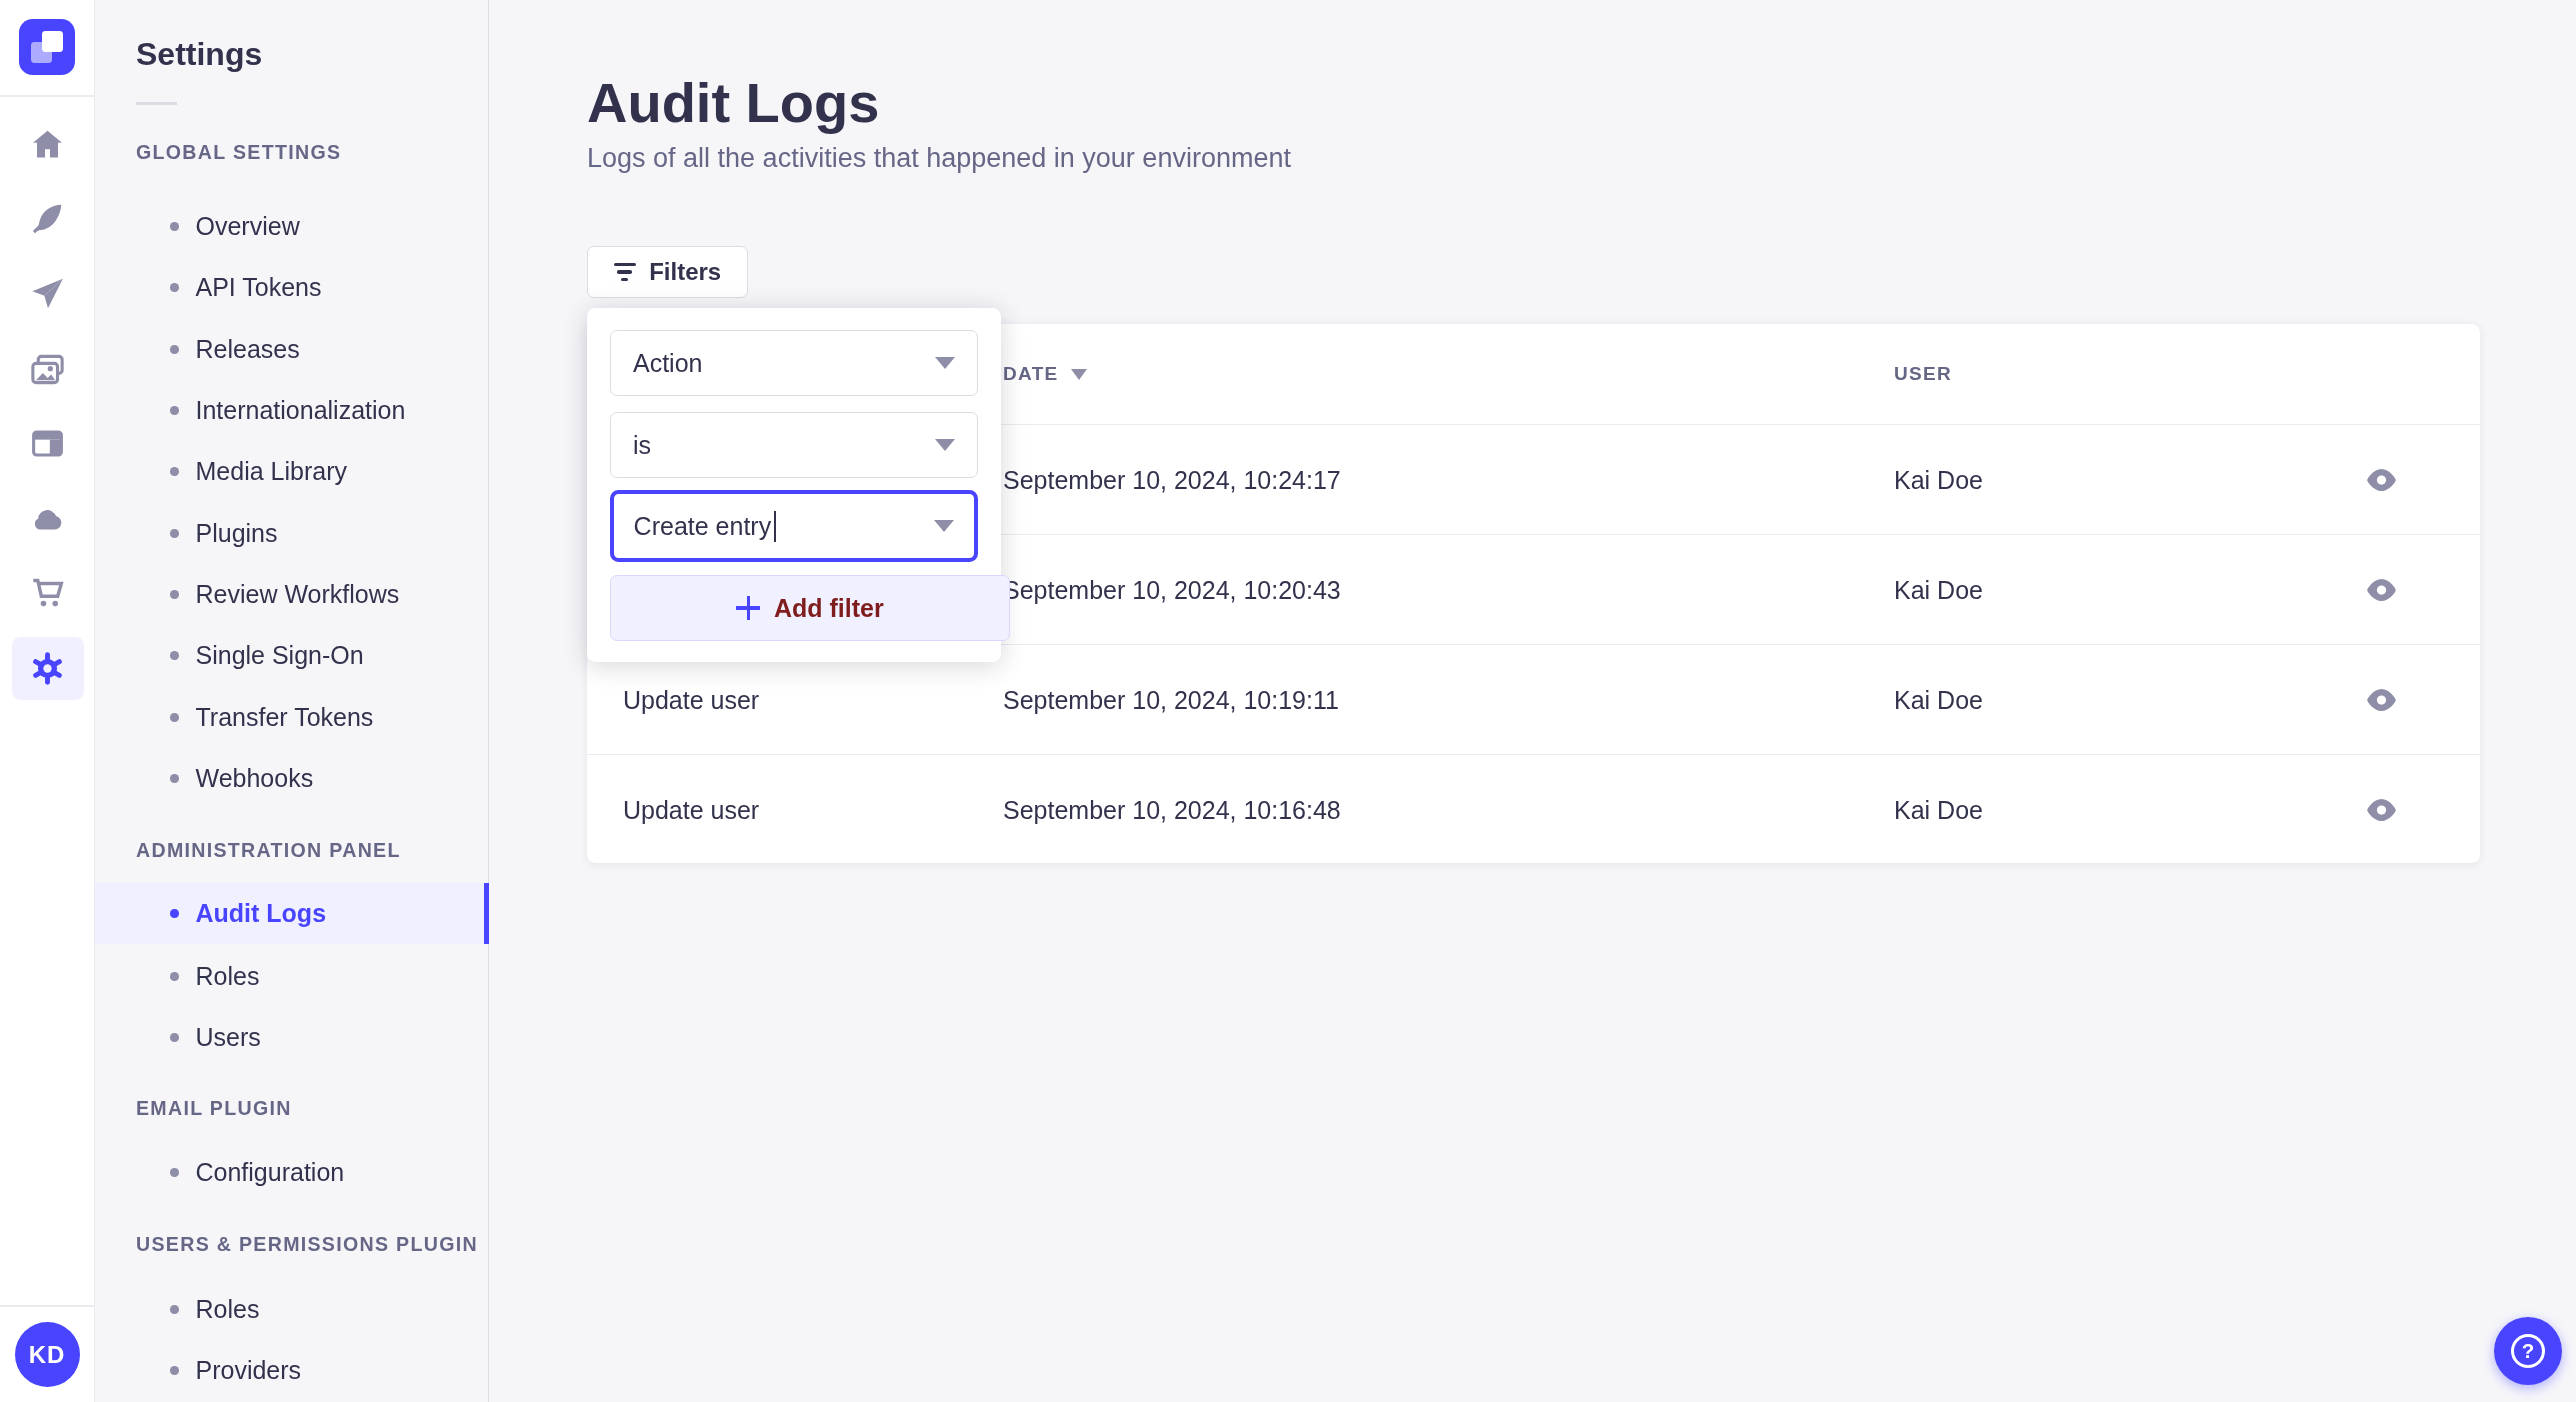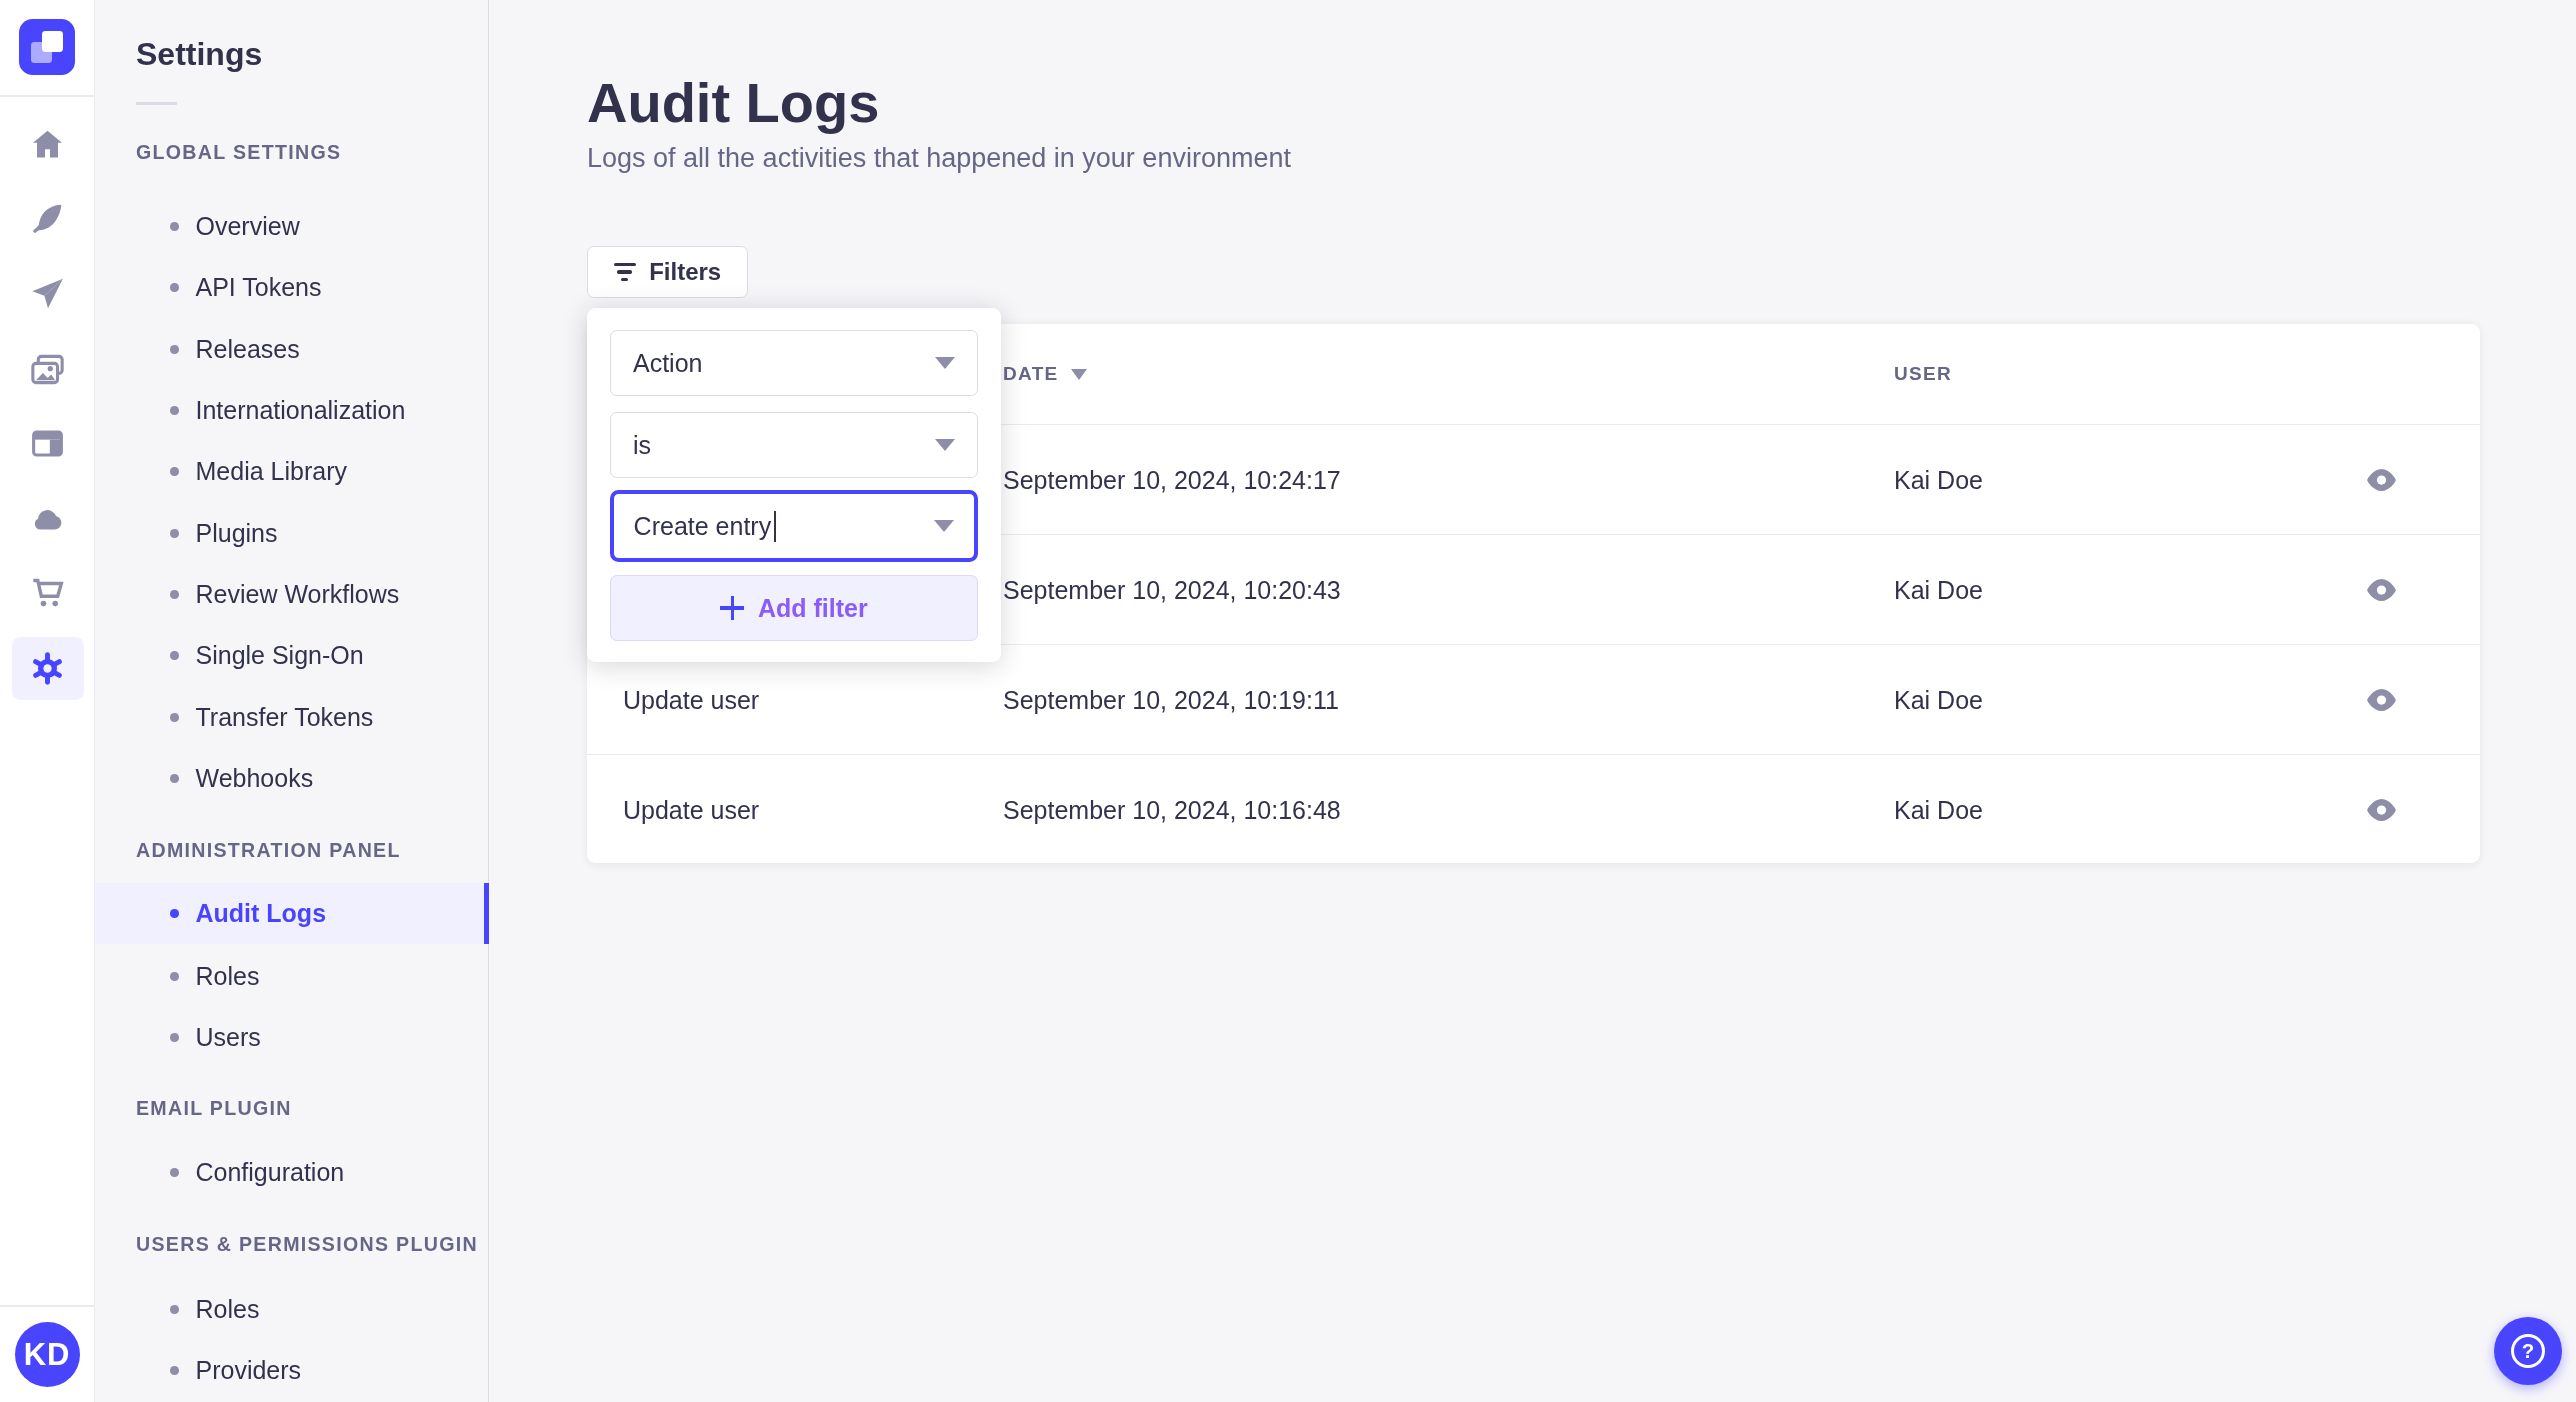--- a/index.html
+++ b/index.html
@@ -10,21 +10,21 @@
   
   .rail { position:absolute; left:0; top:0; width:95px; height:1402px; background:#ffffff; border-right:1.7px solid #eaeaef; }
   .logo { position:absolute; left:19px; top:19px; width:56px; height:56px; background:#4945ff; border-radius:13.6px; }
   .logo .sq1 { position:absolute; left:23px; top:12px; width:21px; height:21px; background:#ffffff; border-radius:3.4px; }
   .logo .sq2 { position:absolute; left:12px; top:23px; width:21px; height:21px; background:rgba(255,255,255,.55); border-radius:3.4px; }
   .rail-div { position:absolute; left:0; width:95px; height:1.7px; background:#eaeaef; }
   .rail-btn { position:absolute; left:28px; width:39px; height:39px; display:flex; align-items:center; justify-content:center; }
   .rail-btn svg { width:37px; height:37px; }
   .rail-active-bg { position:absolute; left:12px; top:637px; width:72px; height:63px; background:#f0f0ff; border-radius:8.5px; }
   .avatar { position:absolute; left:14.5px; top:1322px; width:65px; height:65px; border-radius:50%; background:#4945ff; color:#fff;
-            display:flex; align-items:center; justify-content:center; font-size:31px; font-weight:700; letter-spacing:0.9px; }
+            display:flex; align-items:center; justify-content:center; font-size:24px; font-weight:700; letter-spacing:0.9px; }
 
   
   .sidebar { position:absolute; left:95px; top:0; width:394px; height:1402px; background:#f6f6f9; border-right:1.7px solid #dcdce4; }
   .sb-title { position:absolute; left:41px; top:36px; font-size:32px; font-weight:700; color:#32324d; }
   .sb-title-div { position:absolute; left:41px; top:102px; width:41px; height:2.6px; background:#dcdce4; }
   .sb-heading { position:absolute; left:41px; font-size:19.6px; font-weight:700; color:#666687; letter-spacing:1.3px; }
   .sb-item { position:absolute; left:0; width:394px; height:61px; display:flex; align-items:center; padding-left:75px; gap:17px;
              font-size:25px; color:#32324d; cursor:pointer; }
   .sb-item .dot { width:8.5px; height:8.5px; border-radius:50%; background:#8e8ea9; flex:0 0 auto; }
   .sb-item.active { background:#f0f0ff; color:#4945ff; font-weight:600; border-right:5.1px solid #4945ff; }
@@ -60,22 +60,22 @@
   .popover { position:absolute; left:587px; top:308px; width:414px; height:354px; background:#ffffff; border-radius:8.5px;
              box-shadow:0 3.4px 25.6px rgba(33,33,52,.18); z-index:20;padding-left:12px; }
   .select { position:absolute; left:23px; width:368px; height:66px; background:#ffffff; border:1.7px solid #dcdce4; border-radius:6.8px;
             display:flex; align-items:center; padding:0 22px; font-size:25px; color:#32324d; cursor:pointer; }
   .select .chev { margin-left:auto; width:0; height:0; border-left:10.2px solid transparent; border-right:10.2px solid transparent; border-top:12.8px solid #8e8ea9; }
   .sel-field { top:22px; } .sel-op { top:104px; }
   .combobox { position:absolute; left:23px; top:182px; width:368px; height:72px; background:#ffffff; border:4.3px solid #4945ff; border-radius:8.5px;
               display:flex; align-items:center; padding:0 19.6px; font-size:25px; color:#32324d; }
   .combobox .chev { margin-left:auto; width:0; height:0; border-left:10.2px solid transparent; border-right:10.2px solid transparent; border-top:12.8px solid #8e8ea9; }
   .text-caret { display:inline-block; width:2.6px; height:31px; background:#32324d; margin-left:2.6px; vertical-align:middle; }
-  .add-filter { position:absolute; left:23px; top:267px; width:368px; height:66px; background:#f0f0ff; border:1.7px solid #d9d8ff; border-radius:6.8px;
-                display:flex; align-items:center; justify-content:center; gap:13.6px; font-size:25px; font-weight:700; color:#8b5cf6; cursor:pointer; }
+  .add-filter { position:absolute; left:23px; top:267px; width:400px; height:66px; background:#f0f0ff; border:1.7px solid #d9d8ff; border-radius:6.8px;
+                display:flex; align-items:center; justify-content:center; gap:13.6px; font-size:25px; font-weight:700; color:#7f1d1d; cursor:pointer; }
   .plus-ic { position:relative; width:24px; height:24px; }
   .plus-ic:before, .plus-ic:after { content:""; position:absolute; background:#4945ff; }
   .plus-ic:before { left:10.2px; top:0; width:3.4px; height:24px; }
   .plus-ic:after { left:0; top:10.2px; width:24px; height:3.4px; }
 
   
   .help-btn { position:absolute; left:2494px; top:1317px; width:68px; height:68px; border-radius:50%; background:#4945ff; border:none;
               display:flex; align-items:center; justify-content:center; cursor:pointer; box-shadow:0 3.4px 12px rgba(73,69,255,.4); }
   .help-q { width:34px; height:34px; border:3.4px solid #ffffff; border-radius:50%; color:#ffffff; font-size:20.4px; font-weight:700;
             display:flex; align-items:center; justify-content:center; }

